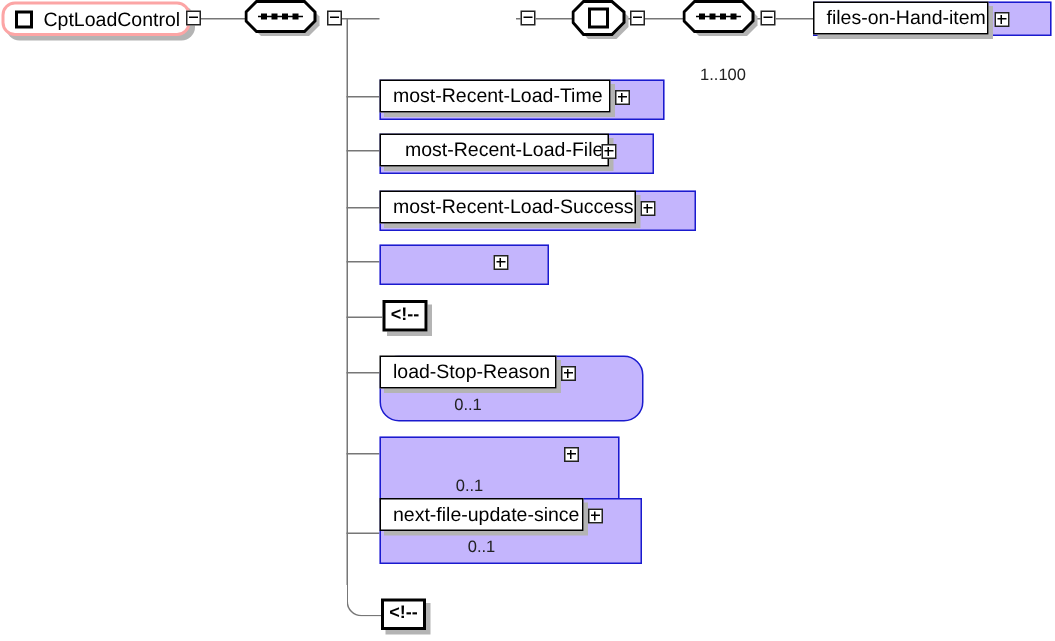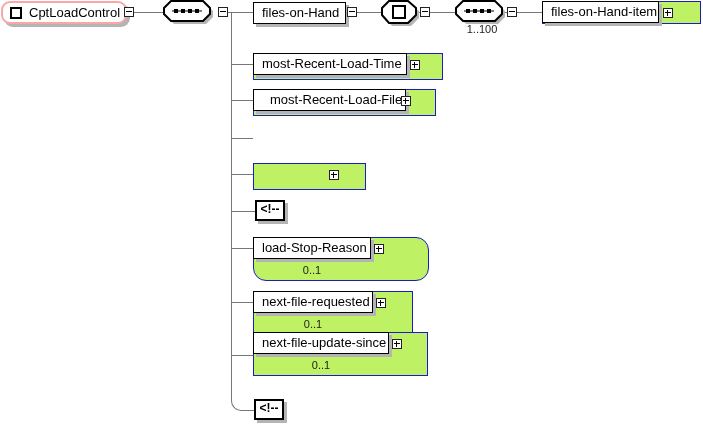--- a/index.html
+++ b/index.html
@@ -12,21 +12,21 @@
   .vline{position:absolute;width:1px;background:#777;}
   .corner{position:absolute;border-left:1px solid #777;border-bottom:1px solid #777;
           border-bottom-left-radius:10px;background:transparent;}
   
   .namebox{
     position:absolute;background:#fff;border:1px solid #000;
     box-shadow:3px 3px 0 #b4b4b4;height:20px;line-height:20px;
     font-size:13px;white-space:nowrap;padding-left:8px;box-sizing:content-box;
   }
   
-  .bluebox{position:absolute;border:1px solid #1a1ace;background:#bef264;box-sizing:border-box;}
+  .bluebox{position:absolute;border:1px solid #1a1ace;background:#c4b5fd;box-sizing:border-box;}
   .bluebox .namebox{left:-1px;top:-1px;}
   .occurs{position:absolute;top:26px;left:0;text-align:center;font-size:11px;color:#222;}
   
   .btn{position:absolute;width:8px;height:8px;background:#fff;border:1px solid #222;}
   .btn .h{position:absolute;left:1px;top:3px;width:6px;height:1px;background:#000;}
   .btn .v{position:absolute;left:3px;top:1px;width:1px;height:6px;background:#000;}
   
   .rootbox{
     position:absolute;left:1px;top:1px;width:115px;height:19px;background:#fff;
     border:2px solid #fca5a5;border-radius:9px;box-shadow:3px 3px 0 #b4b4b4;
@@ -84,23 +84,20 @@
     <line x1="9" y1="11" x2="39" y2="11" stroke="#000" stroke-width="1"></line>
     <rect x="11" y="9" width="4" height="4" fill="#000"></rect>
     <rect x="18" y="9" width="4" height="4" fill="#000"></rect>
     <rect x="25" y="9" width="4" height="4" fill="#000"></rect>
     <rect x="32" y="9" width="4" height="4" fill="#000"></rect>
   </svg>
   <div class="btn" style="left:218px;top:7px;">
       <span class="h"></span>
     </div>
 
-  <div class="namebox" style="left:253px;top:2px;width:83px;">
-    <span>files-on-Hand</span>
-  </div>
   <div class="btn" style="left:347px;top:7px;">
       <span class="h"></span>
     </div>
 
   <svg class="octa" style="left:381px;top:0px;" width="42" height="28" viewBox="0 0 42 28">
     <polygon points="11,4 30,4 38,11 38,18 30,26 11,26 4,18 4,11" fill="#b4b4b4"></polygon>
     <polygon points="8,1 27,1 35,8 35,15 27,23 8,23 1,15 1,8" fill="#fff" stroke="#000" stroke-width="2"></polygon>
     <rect x="12" y="6" width="12" height="12" fill="#fff" stroke="#000" stroke-width="2"></rect>
   </svg>
   <div class="btn" style="left:420px;top:7px;">
@@ -109,21 +106,21 @@
 
   <svg class="octa" style="left:455px;top:0px;" width="54" height="27" viewBox="0 0 54 27">
     <polygon points="11,4 43,4 50,11 50,17 43,24 11,24 4,17 4,11" fill="#b4b4b4"></polygon>
     <polygon points="8,1 40,1 47,8 47,14 40,21 8,21 1,14 1,8" fill="#fff" stroke="#000" stroke-width="2"></polygon>
     <line x1="9" y1="11" x2="39" y2="11" stroke="#000" stroke-width="1"></line>
     <rect x="11" y="9" width="4" height="4" fill="#000"></rect>
     <rect x="18" y="9" width="4" height="4" fill="#000"></rect>
     <rect x="25" y="9" width="4" height="4" fill="#000"></rect>
     <rect x="32" y="9" width="4" height="4" fill="#000"></rect>
   </svg>
-  <div class="occlabel" style="left:455px;top:23px;width:54px;">1..100</div>
+  <div class="occlabel" style="left:455px;top:44px;width:54px;">1..100</div>
   <div class="btn" style="left:507px;top:7px;">
       <span class="h"></span>
     </div>
 
   <div class="bluebox" style="left:542px;top:1px;width:159px;height:23px;">
     <div class="namebox" style="width:107px;">
       <span>files-on-Hand-item</span>
     </div>
     <div class="btn" style="left:120px;top:6px;">
         <span class="h"></span>
@@ -144,20 +141,29 @@
   <div class="bluebox" style="left:253px;top:89px;width:183px;height:27px;">
     <div class="namebox" style="width:135px;padding-left:16px;">
       <span>most-Recent-Load-File</span>
     </div>
     <div class="btn" style="left:147px;top:6px;">
         <span class="h"></span>
         <span class="v"></span>
       </div>
   </div>
 
+  <div class="bluebox" style="left:253px;top:127px;width:211px;height:27px;">
+    <div class="namebox" style="width:161px;">
+      <span>most-Recent-Load-Success</span>
+    </div>
+    <div class="btn" style="left:173px;top:6px;">
+        <span class="h"></span>
+        <span class="v"></span>
+      </div>
+  </div>
 
   <div class="bluebox" style="left:253px;top:163px;width:113px;height:27px;">
     <div class="btn" style="left:75px;top:6px;">
         <span class="h"></span>
         <span class="v"></span>
       </div>
   </div>
 
   <div class="comment" style="left:255px;top:200px;">
     <span>&lt;!--</span>
@@ -168,23 +174,20 @@
       <span>load-Stop-Reason</span>
     </div>
     <div class="btn" style="left:120px;top:6px;">
         <span class="h"></span>
         <span class="v"></span>
       </div>
     <div class="occurs" style="width:116px;">0..1</div>
   </div>
 
   <div class="bluebox" style="left:253px;top:291px;width:160px;height:44px;">
-    <div class="namebox" style="width:110px;">
-      <span>next-file-requested</span>
-    </div>
     <div class="btn" style="left:122px;top:6px;">
         <span class="h"></span>
         <span class="v"></span>
       </div>
     <div class="occurs" style="width:118px;">0..1</div>
   </div>
 
   <div class="bluebox" style="left:253px;top:332px;width:175px;height:44px;">
     <div class="namebox" style="width:126px;">
       <span>next-file-update-since</span>

